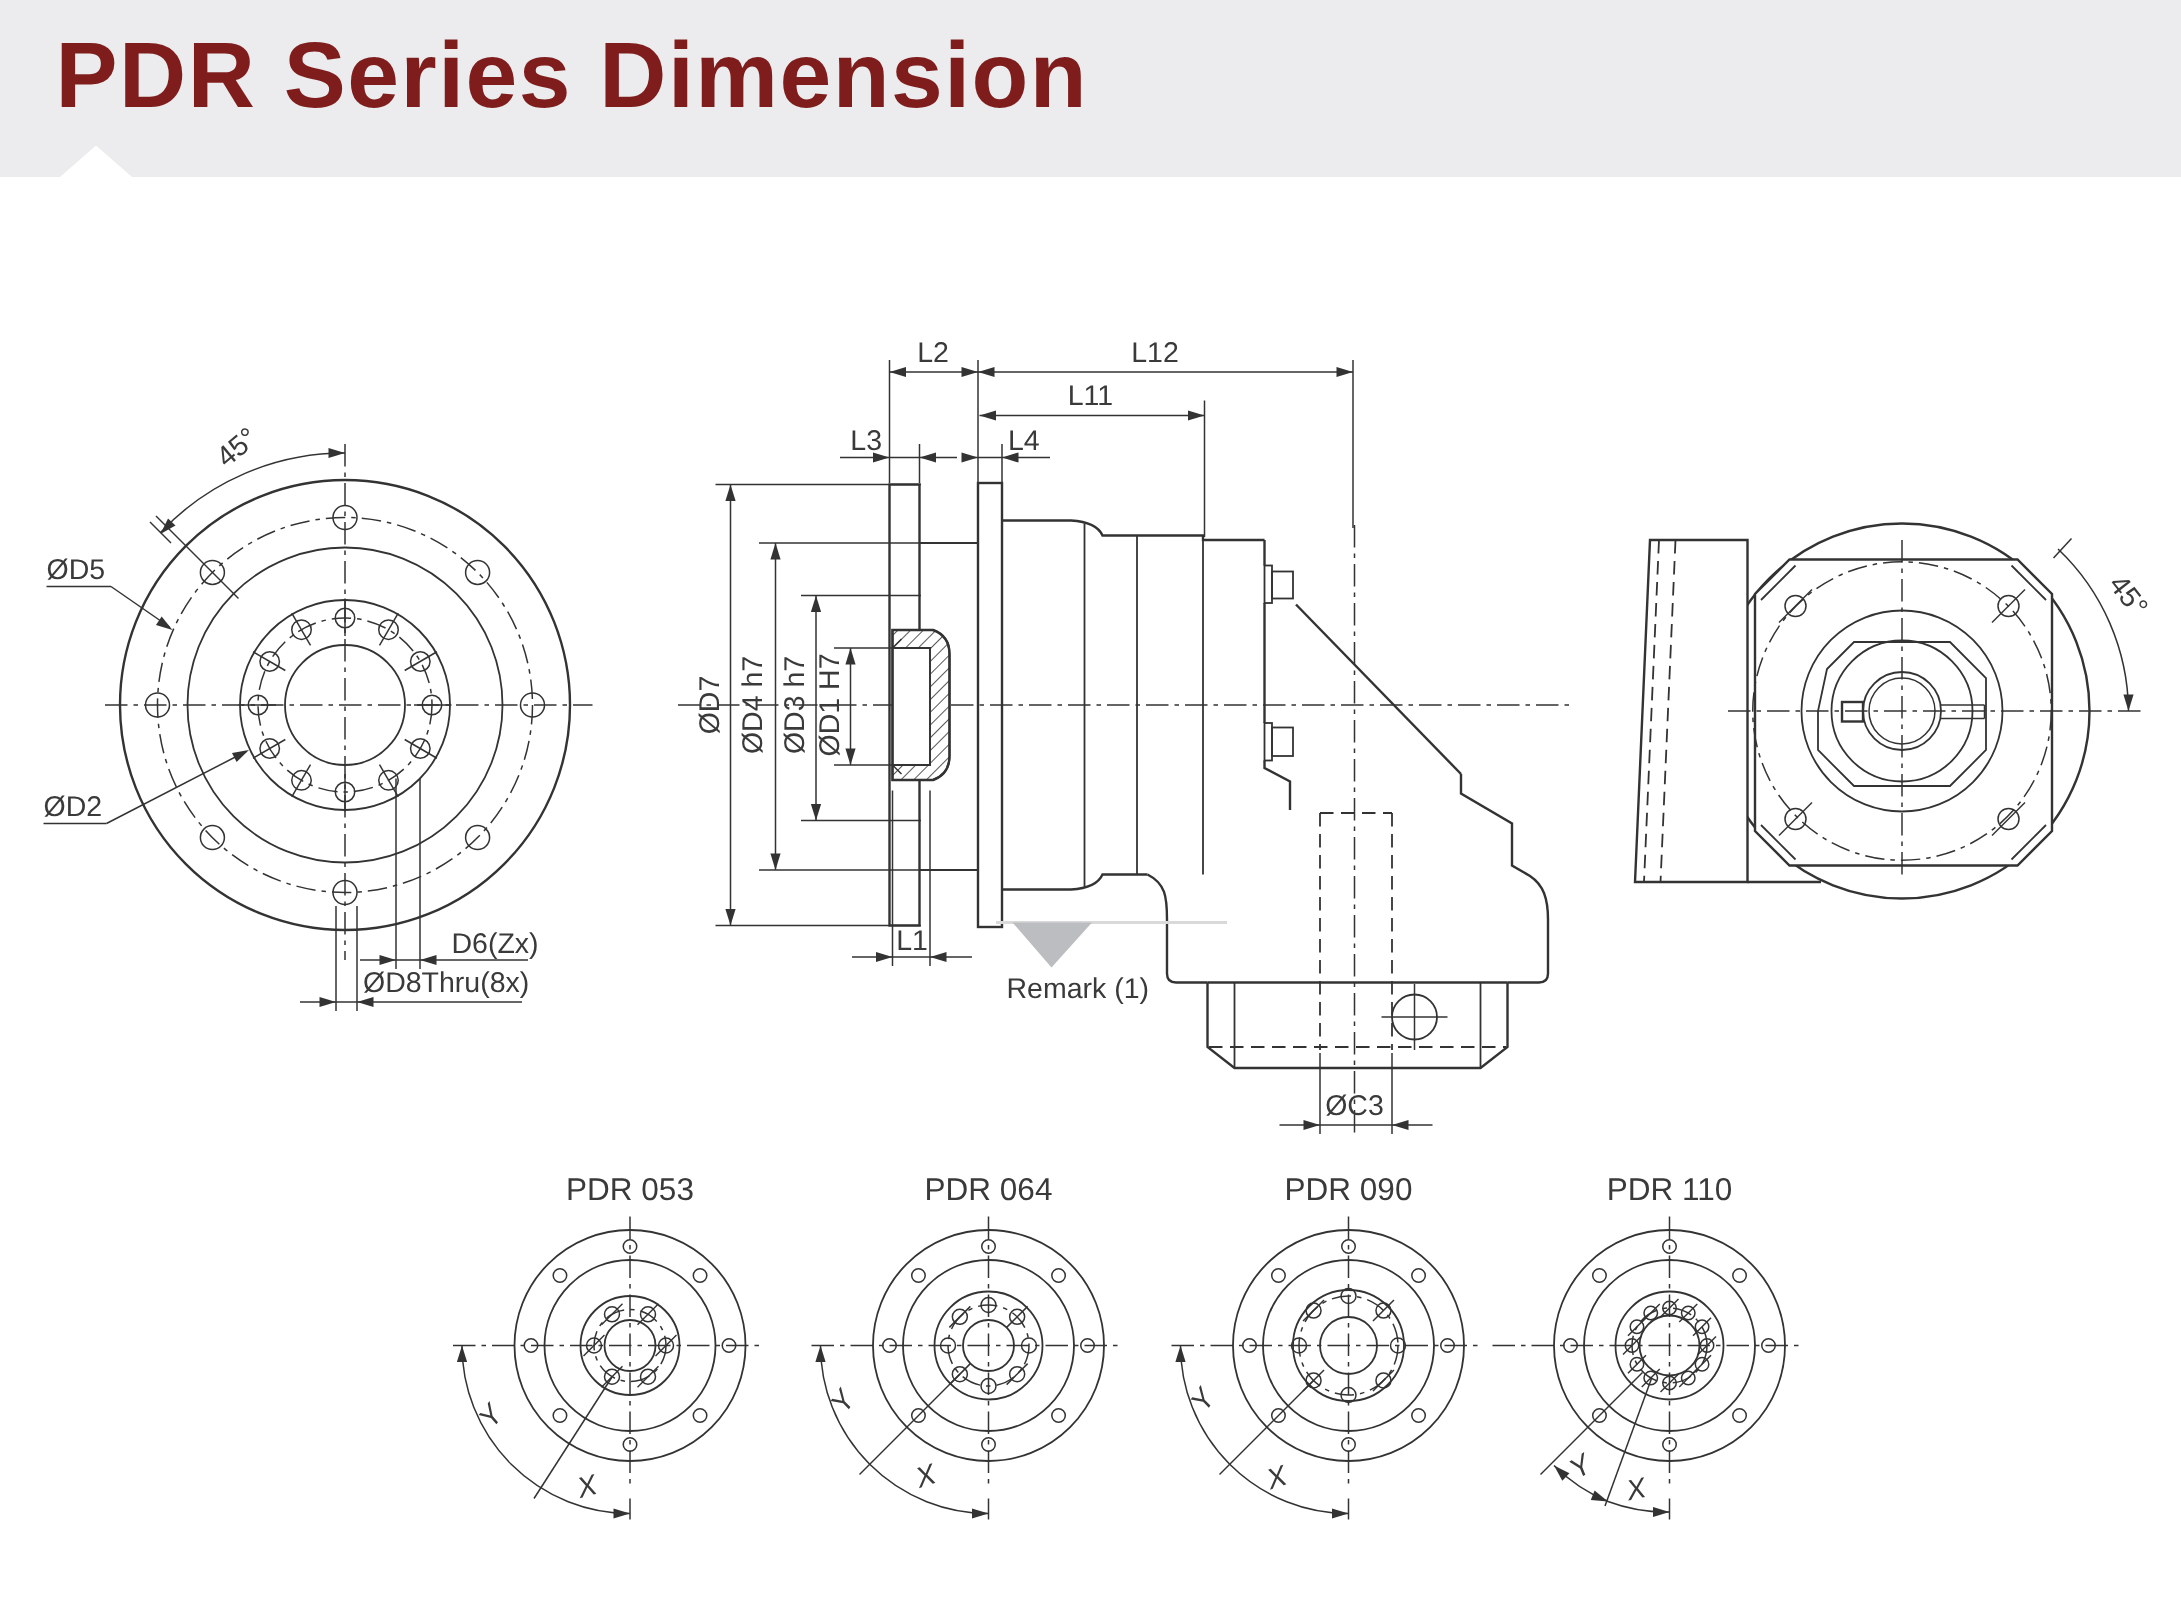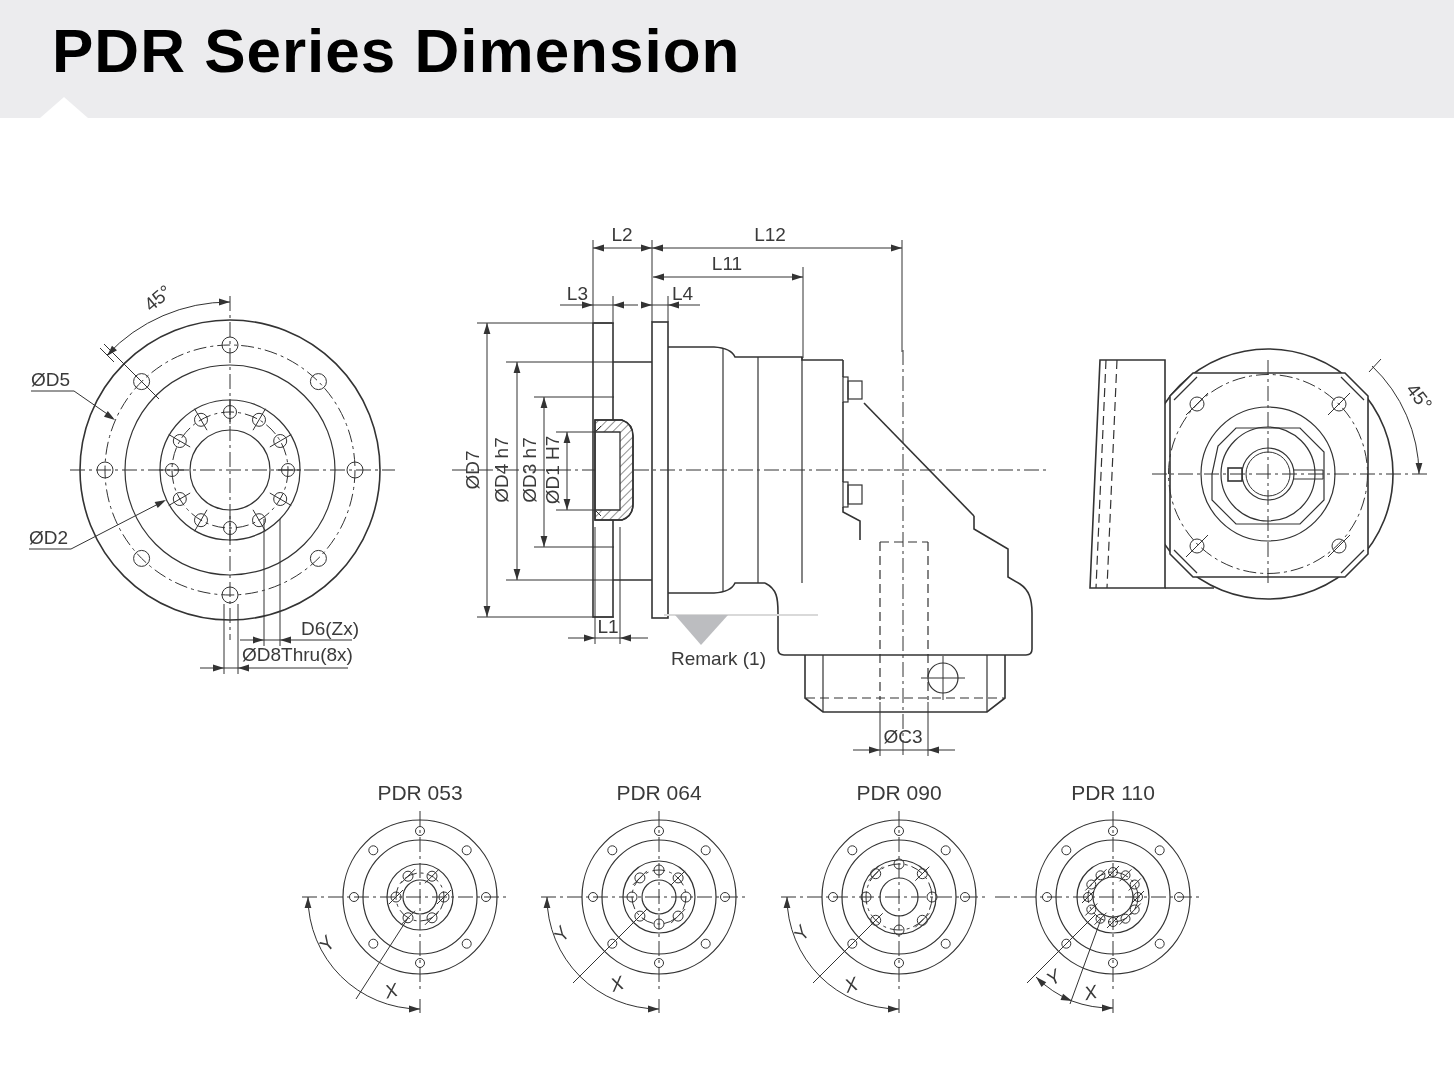--- a/index.html
+++ b/index.html
@@ -1,20 +1,20 @@
 <!DOCTYPE html>
 <html><head>
 <meta charset="utf-8">
 <style>
   html,body{margin:0;padding:0;background:#fff;}
   body{width:1454px;height:1075px;position:relative;overflow:hidden;
        font-family:"Liberation Sans","DejaVu Sans",sans-serif;}
   .page-header{position:absolute;left:0;top:0;width:1454px;height:118px;background:#ececee;}
-  .page-title{position:absolute;left:52px;top:20px;font-size:62px;font-weight:bold;
-              color:#000000;letter-spacing:1px;line-height:1;}
+  .page-title{position:absolute;left:37px;top:20px;font-size:62px;font-weight:bold;
+              color:#7f1d1d;letter-spacing:1px;line-height:1;}
   .header-notch{position:absolute;left:40px;top:97px;width:0;height:0;
                 border-left:24px solid transparent;border-right:24px solid transparent;
                 border-bottom:21px solid #ffffff;}
   svg{position:absolute;left:0;top:0;}
   svg text{fill:#3a3a3a;font-family:"Liberation Sans","DejaVu Sans",sans-serif;}
   .ln{stroke:#333;fill:none;stroke-width:1.6;}
   .l2{stroke:#333;fill:none;stroke-width:1.2;}
   .tn{stroke:#333;fill:none;stroke-width:1;}
   .cl{stroke:#333;fill:none;stroke-width:1;stroke-dasharray:15 4 3 4;}
   .dc{stroke:#333;fill:none;stroke-width:1;stroke-dasharray:13 4 3 4;}

